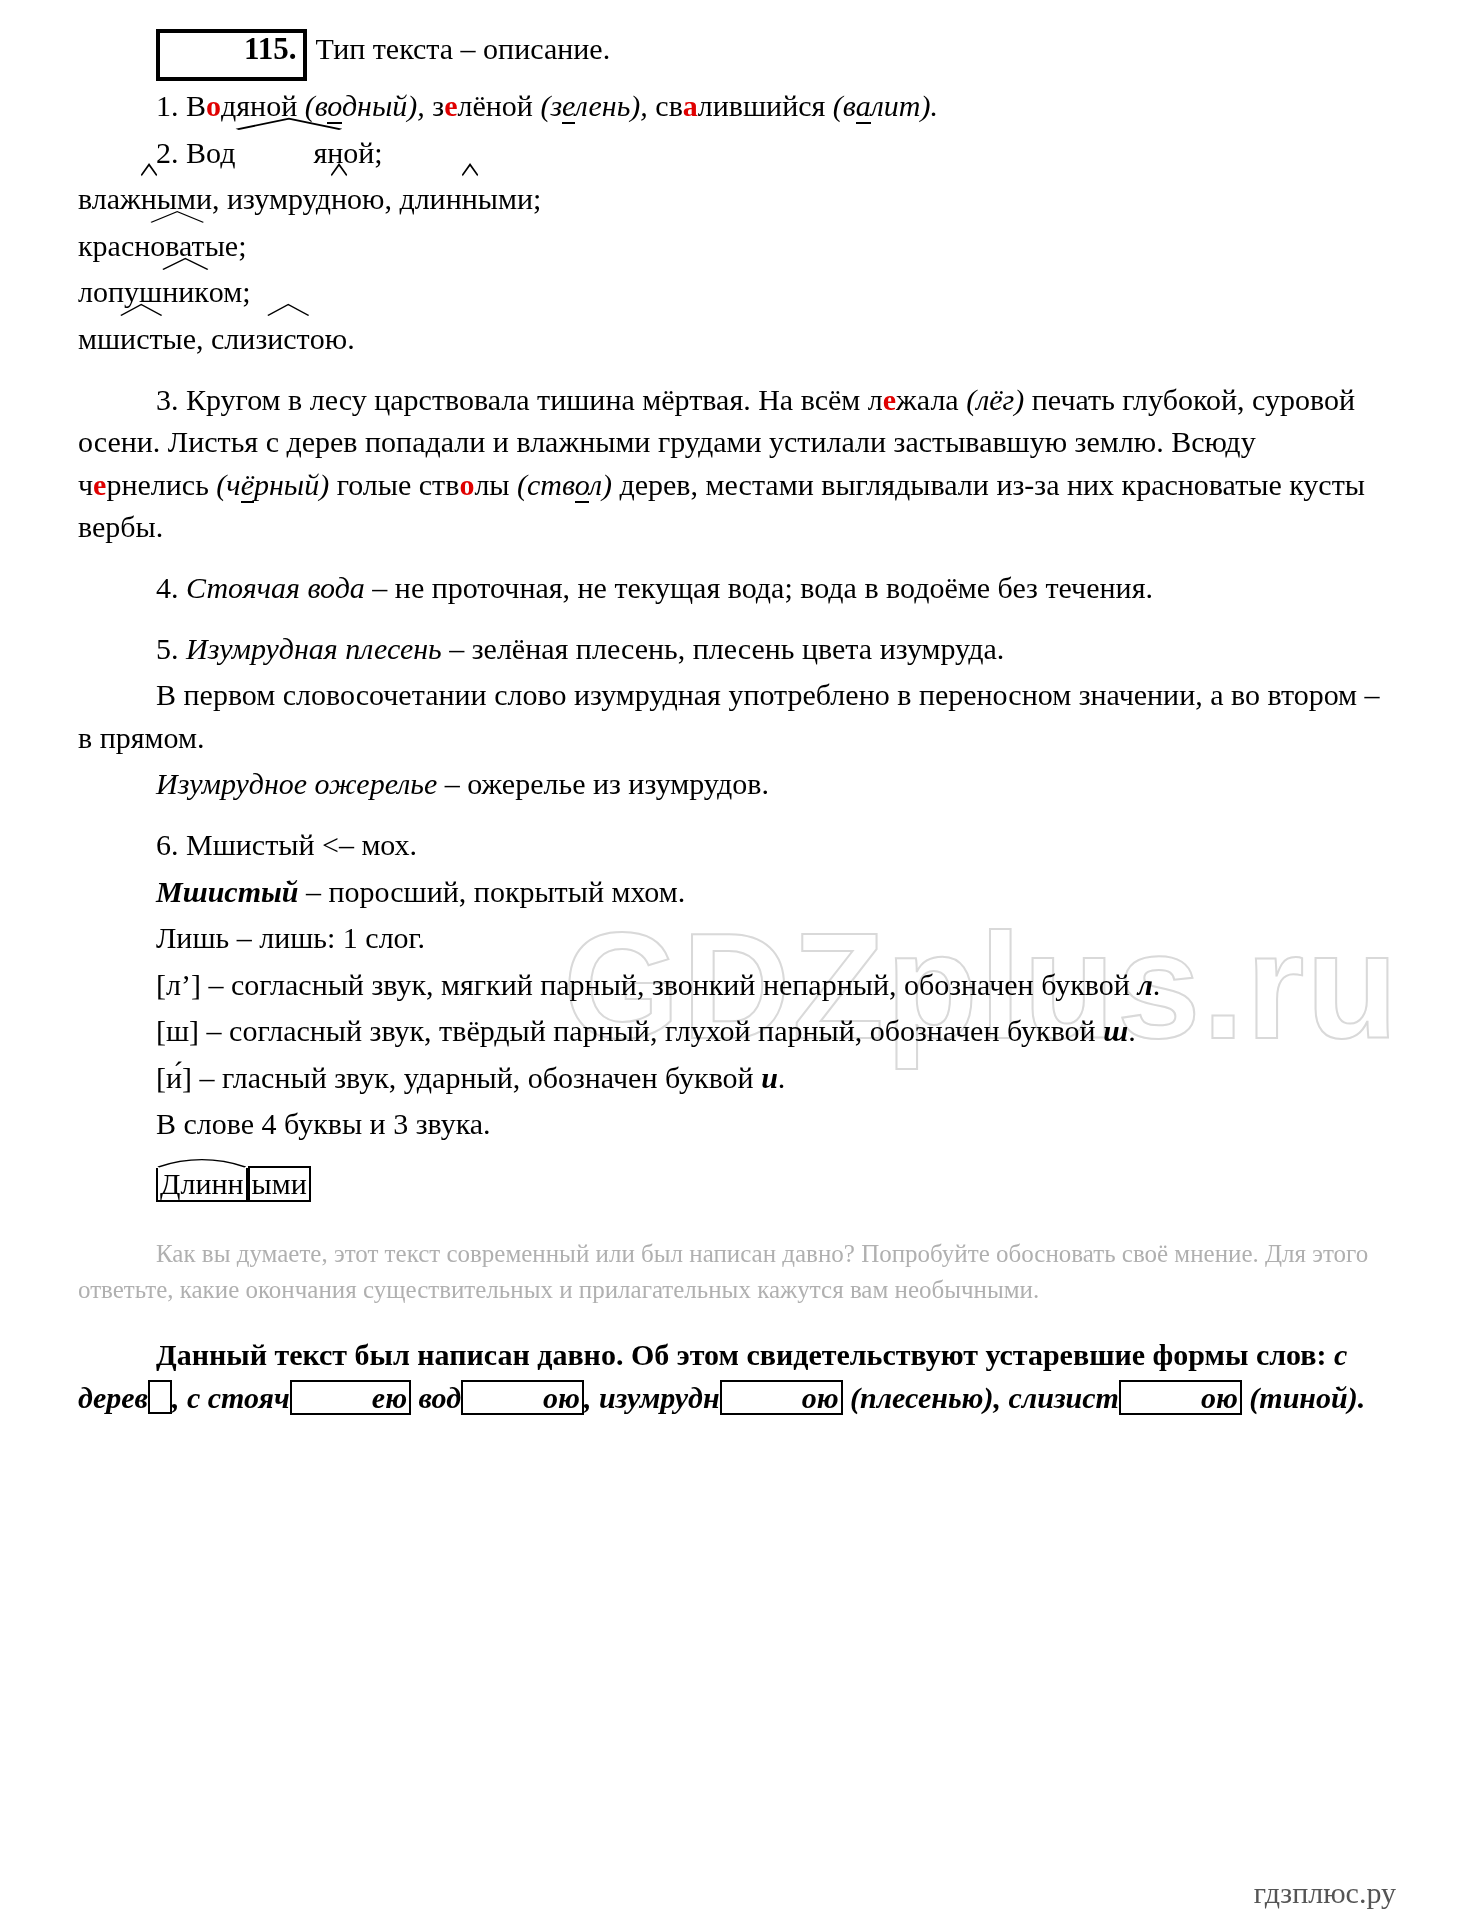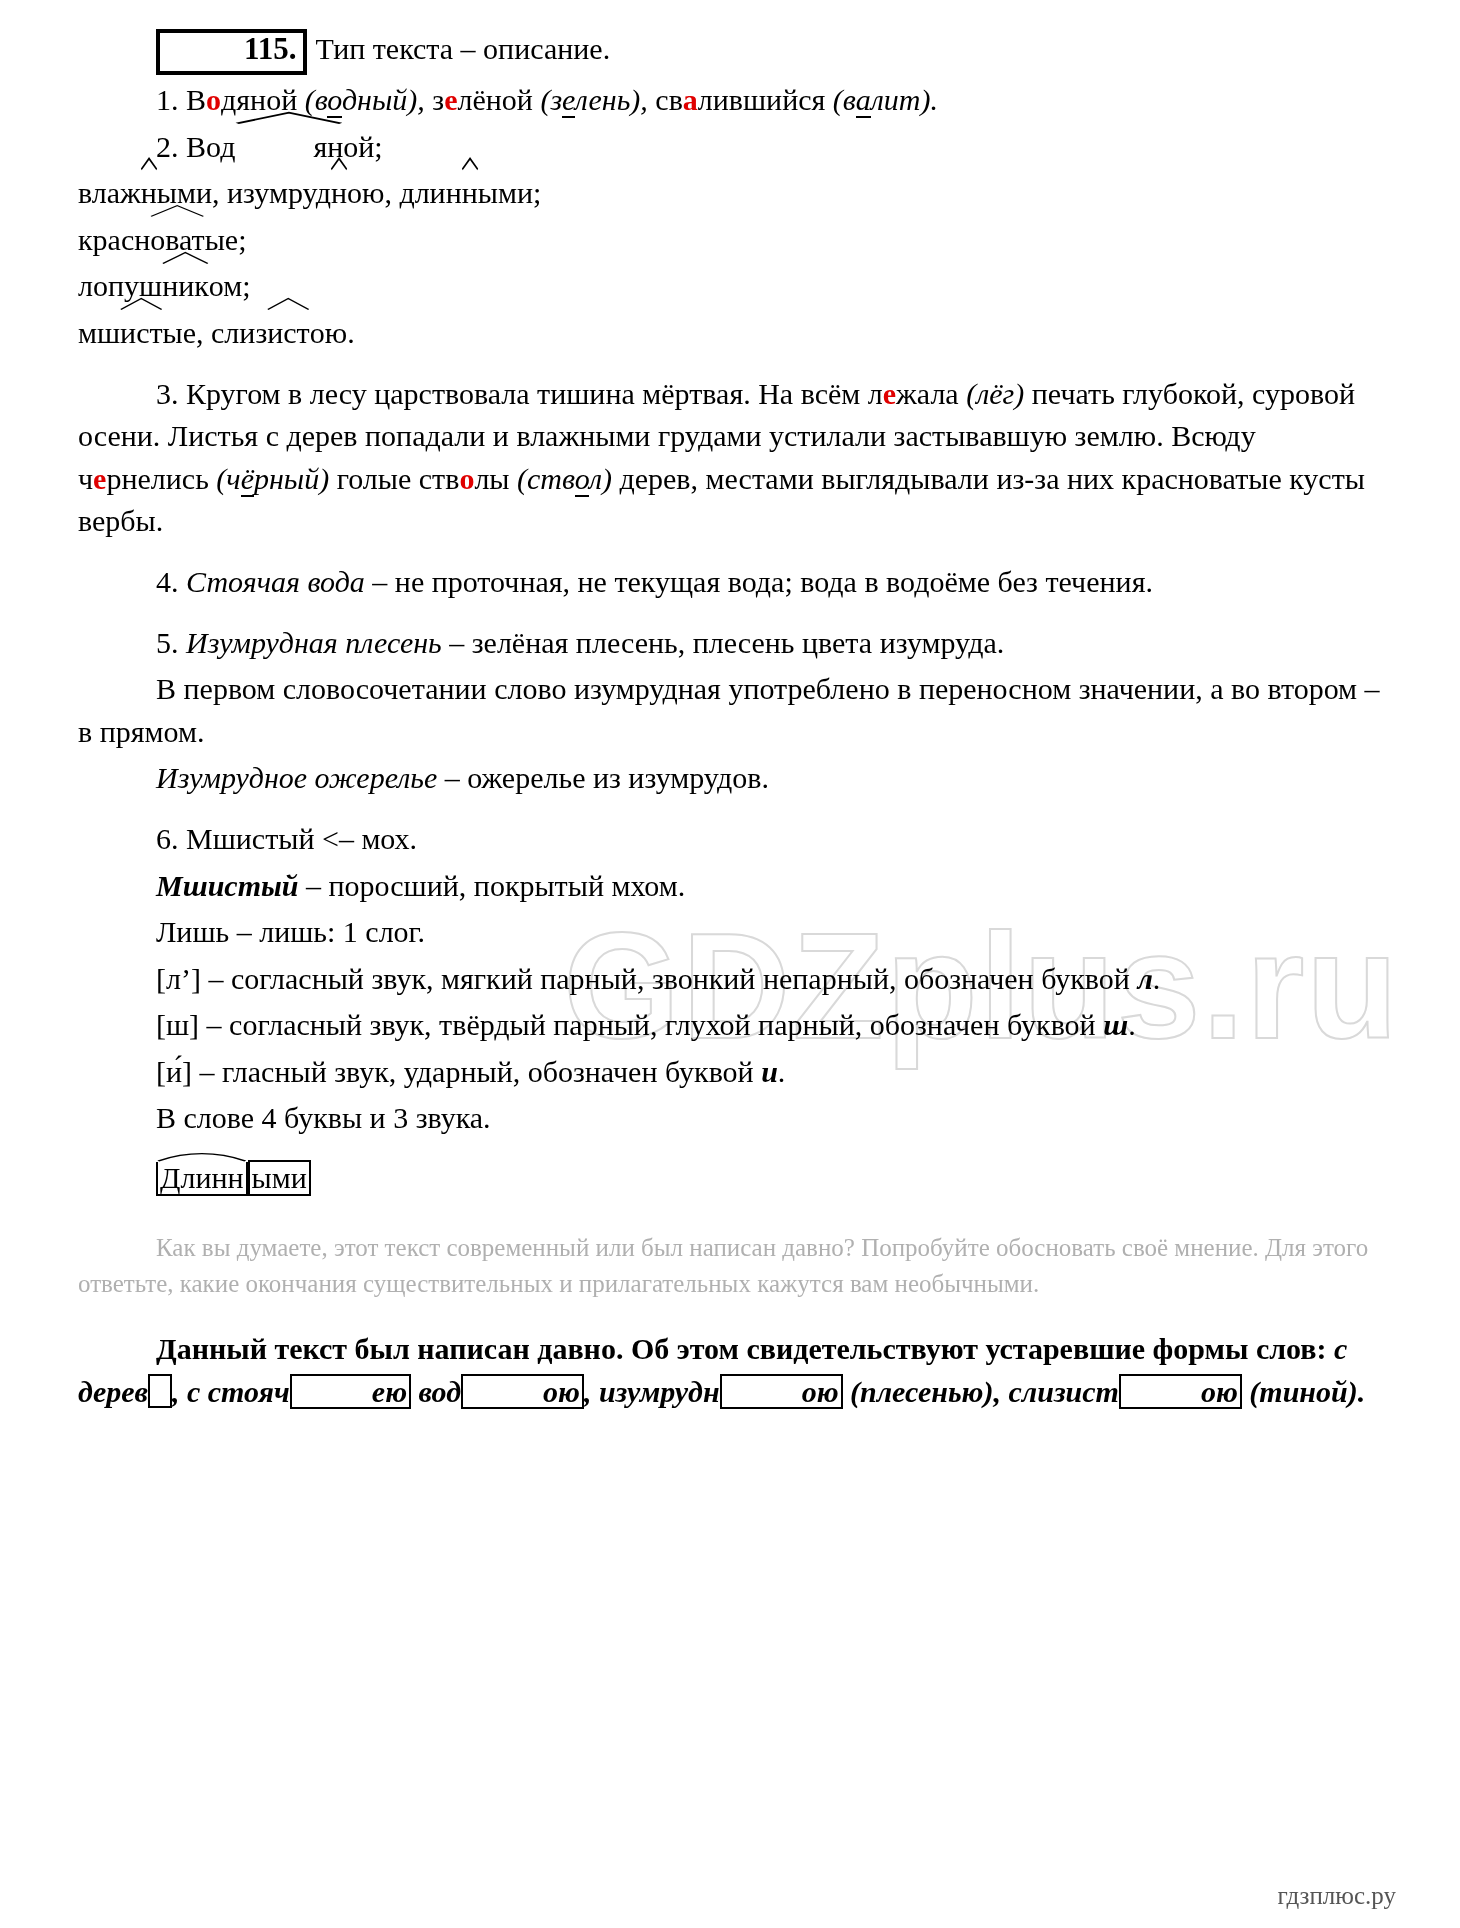--- a/index.html
+++ b/index.html
@@ -32,21 +32,21 @@
 
   .content{position:relative;z-index:2;padding:28px 78px 0 78px;}
 
   p{margin:0 0 4px 0;font-size:30px;line-height:1.42;text-indent:78px;}
   p.noind{text-indent:0;}
 
   
   .exno{
     display:inline-block;
     border:4px solid #000;
-    padding:0px 6px 7px 6px;
+    padding:0px 6px 13px 6px;
     font-weight:bold;
     font-size:31px;
     line-height:1.0;
     margin-right:9px;
     vertical-align:baseline;
     font-family:"Liberation Serif","DejaVu Serif",serif;
   }
 
   .red{color:#e00000;font-weight:bold;}
   .it{font-style:italic;}
@@ -75,21 +75,21 @@
     color:#b0b0b0;
     font-size:25px;
     line-height:1.45;
     margin:34px 0 0 0;
     text-indent:78px;
   }
 
   .footer{
     position:absolute;
     right:64px;bottom:18px;
-    font-size:25px;
+    font-size:30px;
     color:#555;
     font-family:"Liberation Serif","DejaVu Serif",serif;
     z-index:3;
   }
 
   .gap{height:14px;}
 </style>
 </head>
 <body>
 

